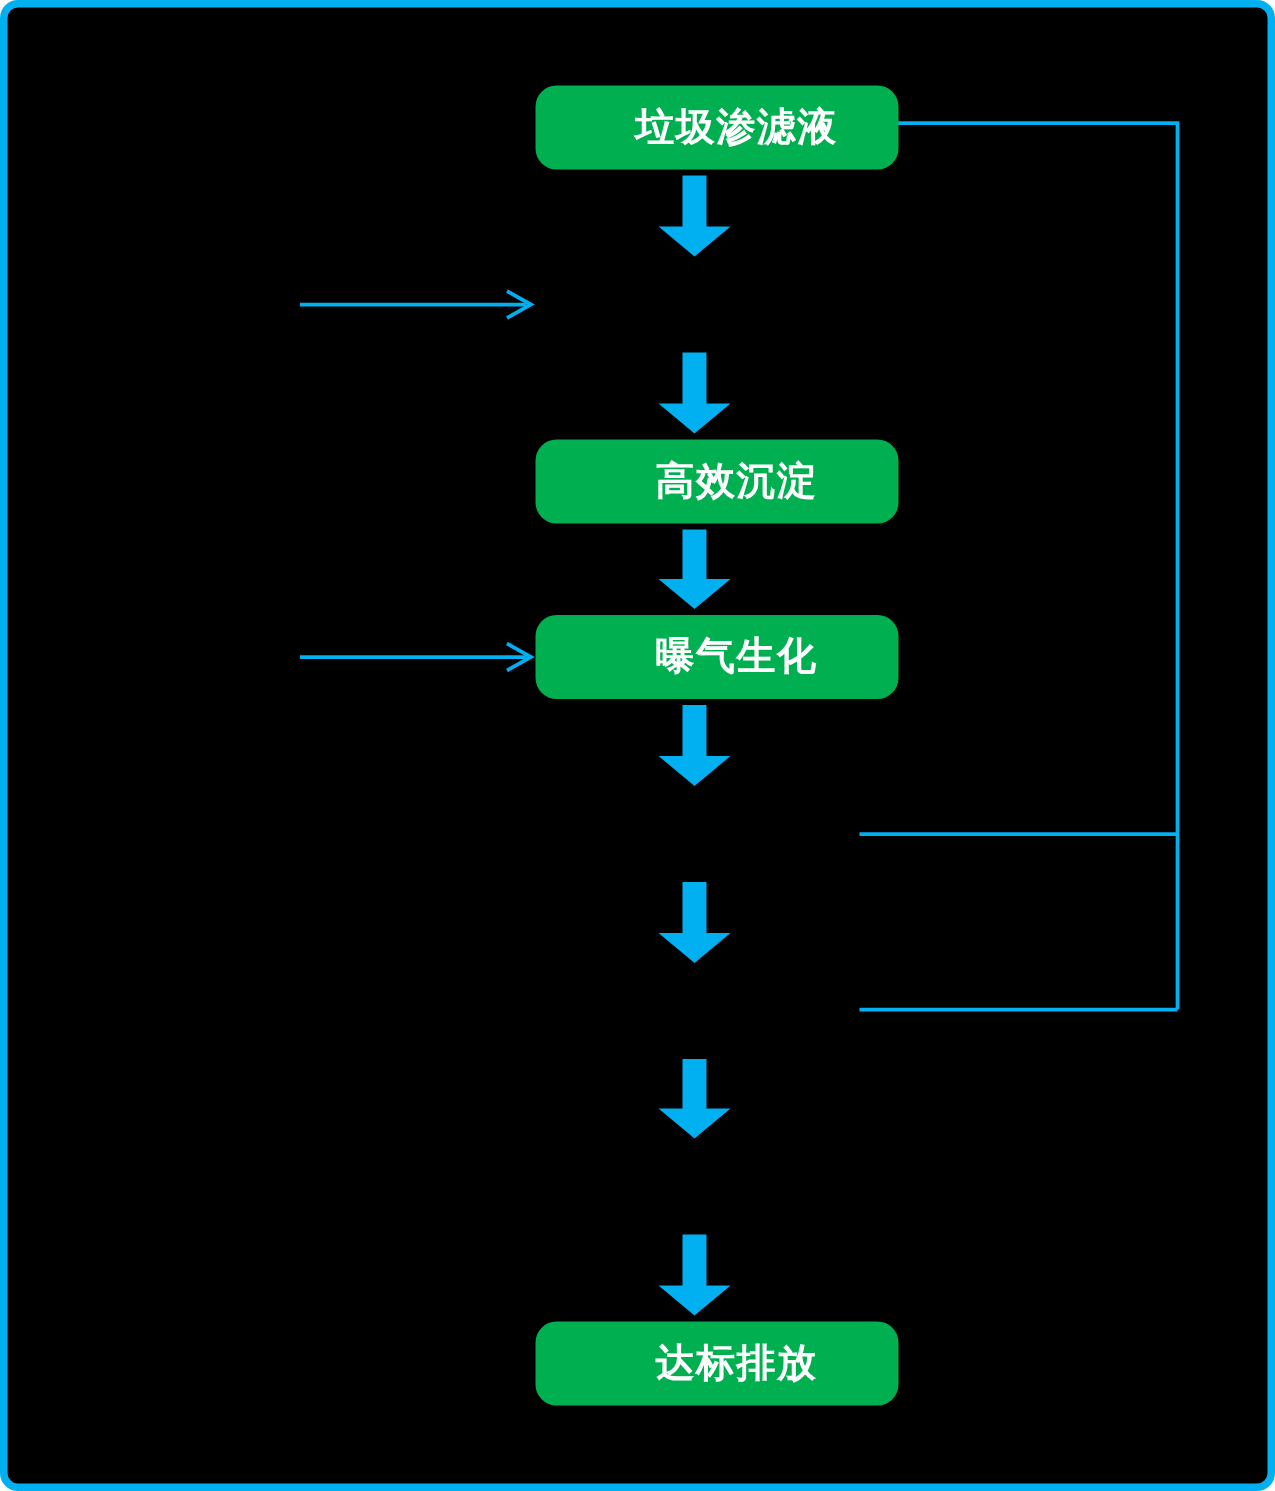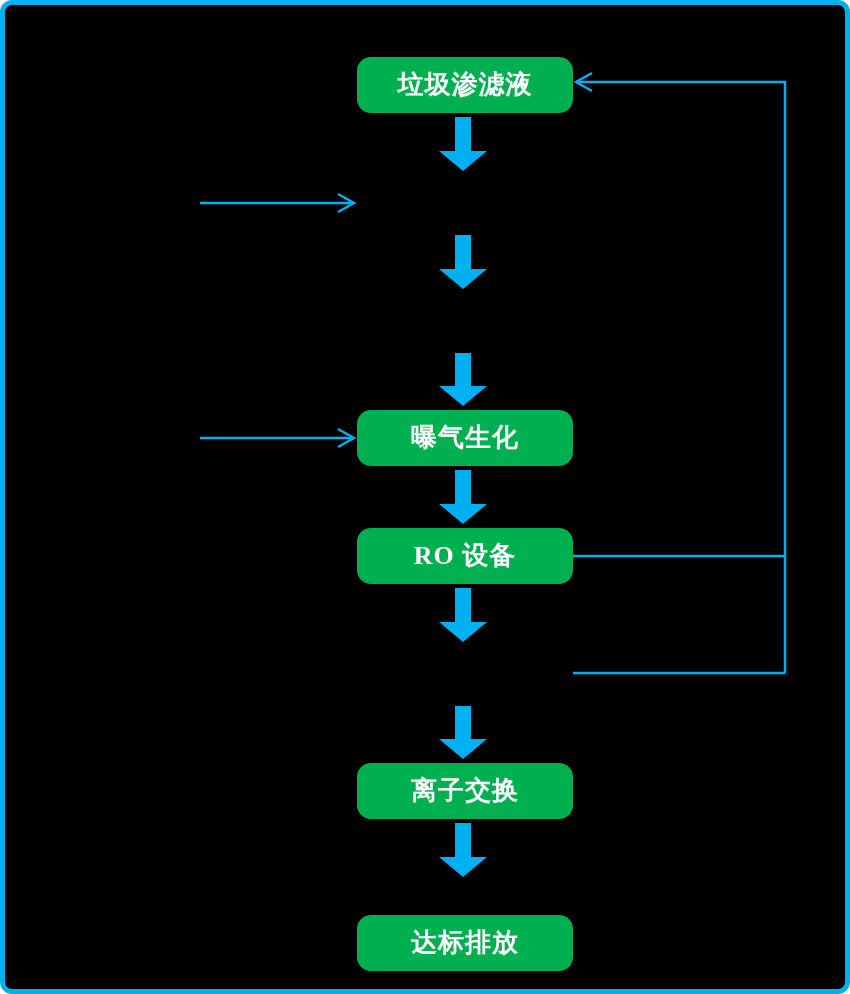--- a/index.html
+++ b/index.html
@@ -37,20 +37,21 @@
     width:216px;height:56px;
     background:var(--node-fill);
     border-radius:14px;
     color:var(--node-text);
     font-size:26px;
     font-weight:bold;
     line-height:56px;
     text-align:center;
     letter-spacing:1px;
     white-space:nowrap;
+    padding-left:26px;
   }
   .block-arrow{fill:var(--arrow);}
   .thin-line{stroke:var(--arrow);stroke-width:2.5;fill:none;}
 </style>
 </head>
 <body>
 
 <div class="stage">
   <div class="frame">
 
@@ -69,18 +70,17 @@
       <path class="thin-line" d="M780,668 V77 H574"></path>
       <polyline class="thin-line" points="587,68 571,77 587,86"></polyline>
 
       <path class="thin-line" d="M195,198 H346"></path>
       <polyline class="thin-line" points="333,189 349,198 333,207"></polyline>
       <path class="thin-line" d="M195,433 H346"></path>
       <polyline class="thin-line" points="333,424 349,433 333,442"></polyline>
     </svg>
 
     <div class="node" style="top:52px">垃圾渗滤液</div>
+    <div class="node" style="top:288px">高效沉淀</div>
     <div class="node" style="top:405px">曝气生化</div>
-    <div class="node" style="top:523px">RO 设备</div>
-    <div class="node" style="top:758px">离子交换</div>
-    <div class="node" style="top:910px">达标排放</div>
+    <div class="node" style="top:876px">达标排放</div>
   </div>
 </div>
 
 </body></html>

